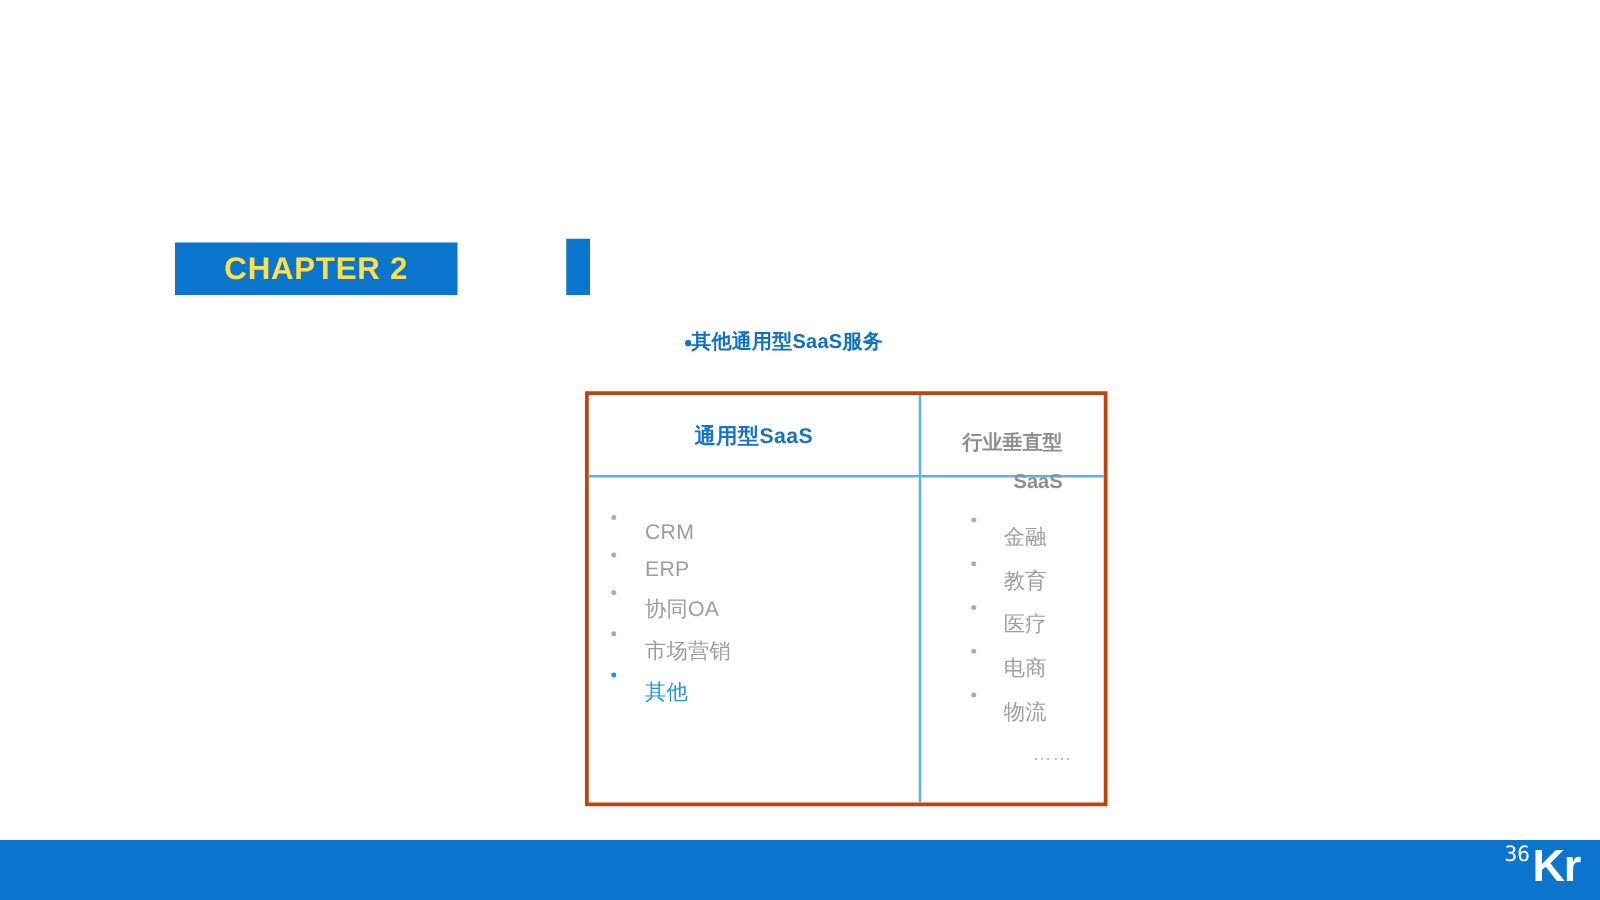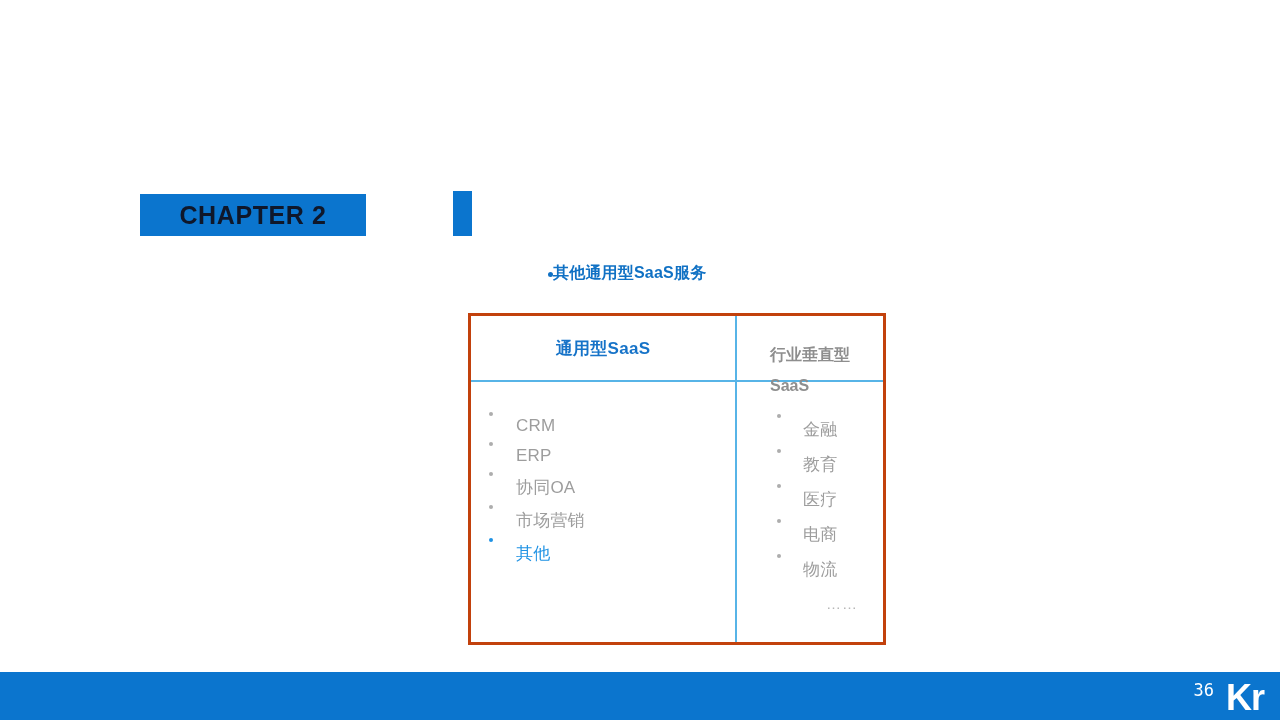--- a/index.html
+++ b/index.html
@@ -27,21 +27,21 @@
     left: 140px;
     top: 194px;
     width: 226px;
     height: 42px;
     background: #0B75CE;
     display: flex;
     align-items: center;
     justify-content: center;
   }
   .chapter-banner-label {
-    color: #0f172a;
+    color: #fde047;
     font-size: 25px;
     font-weight: bold;
     letter-spacing: 0.6px;
     line-height: 1;
     white-space: nowrap;
   }
 
   
   .title-accent {
     position: absolute;
@@ -136,21 +136,21 @@
     font-size: 17px;
     font-weight: bold;
     letter-spacing: 0.3px;
     white-space: nowrap;
   }
   .head-right-text {
     color: #8E8E8E;
     font-size: 16px;
     font-weight: bold;
     line-height: 1.95;
-    text-align: left;
+    text-align: right;
     white-space: nowrap;
     margin-top: 44px;
   }
 
   
   ul.bullet-list {
     list-style: none;
     margin: 0;
     padding: 0;
   }
@@ -207,22 +207,21 @@
     top: 672px;
     width: 1280px;
     height: 48px;
     background: #0B75CE;
   }
   .footer-logo {
     position: absolute;
     right: 16px;
     top: 676px;
     display: flex;
-    align-items: flex-end;
-    gap: 12px;
+    gap: 2px;
     height: 40px;
   }
   .logo-36 {
     color: #ffffff;
     font-size: 17px;
     font-weight: 500;
     line-height: 1;
     letter-spacing: 0px;
     transform: scaleY(1.0);
     margin-bottom: 17px;

